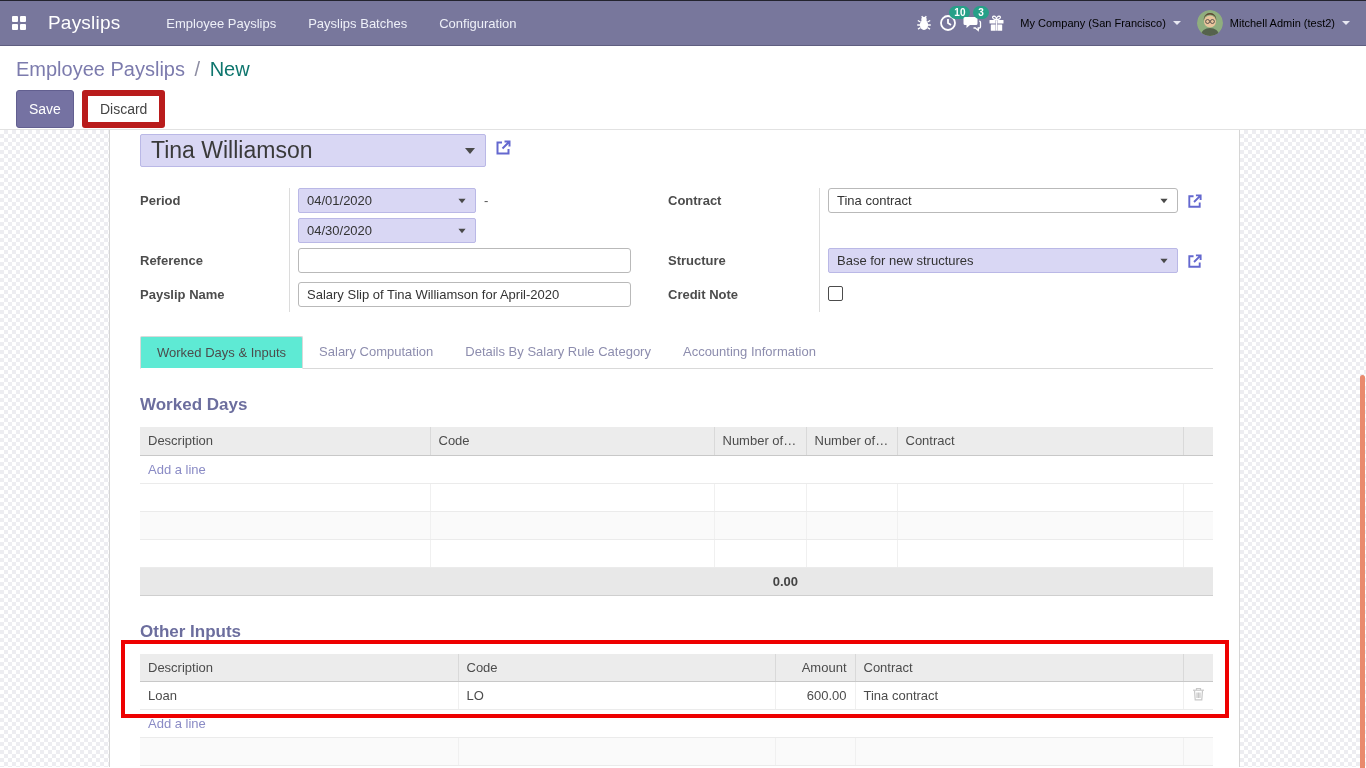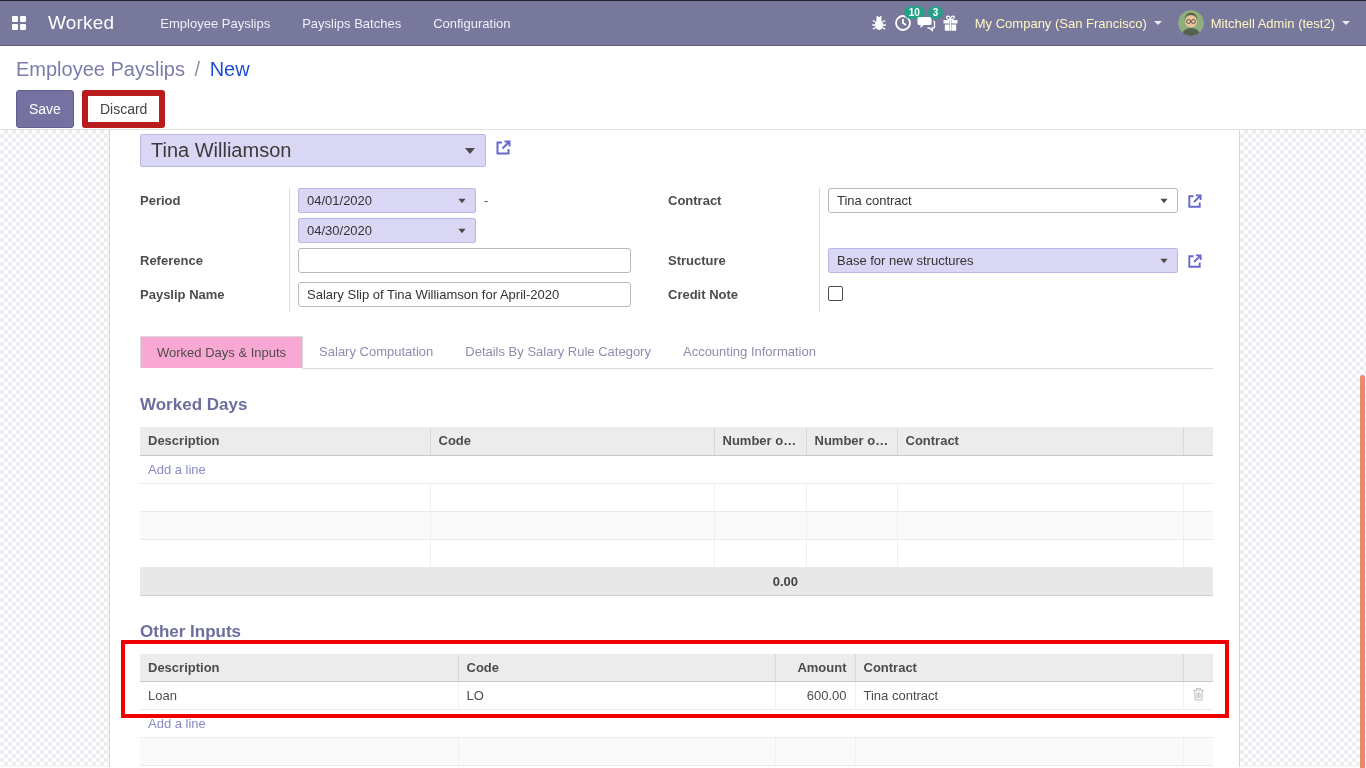--- a/index.html
+++ b/index.html
@@ -14,54 +14,54 @@
   .grid-icon span { background:#fff; border-radius:1px; }
   .app-name { font-size:19px; margin-left:10px; margin-right:44px; letter-spacing:.2px; }
   .top-menu { display:flex; gap:28px; font-size:13px; }
   .top-menu .menu-item { color:#eef0f8; cursor:pointer; padding:14px 2px; }
   .nav-spacer { flex:1; }
   .systray { display:flex; align-items:center; gap:4px; margin-right:14px; }
   .tray-icon { position:relative; width:20px; height:20px; display:flex;
     align-items:center; justify-content:center; cursor:pointer; }
   .badge { position:absolute; top:-7px; left:11px; background:#27a088; color:#fff;
     font-size:10px; line-height:13px; padding:0 5px; border-radius:8px; font-weight:bold; }
-  .nav-drop { display:flex; align-items:center; gap:7px; font-size:13px; color:#fef9c3;
+  .nav-drop { display:flex; align-items:center; gap:7px; font-size:11px; color:#000000;
     cursor:pointer; margin-right:16px; white-space:nowrap; }
   .caret-down { width:0; height:0; border-left:4px solid transparent;
     border-right:4px solid transparent; border-top:4px solid #e8e8f2; }
   .avatar { width:26px; height:26px; border-radius:50%; overflow:hidden; flex:none; }
 
   
   .control-panel { background:#fff; border-bottom:1px solid #e2e2e2; height:84px;
     padding:12px 16px 0 16px; }
   .breadcrumb { font-size:20px; }
   .breadcrumb .bc-link { color:#7c7bad; cursor:pointer; }
   .breadcrumb .bc-sep { color:#8d8da2; margin:0 4px; }
-  .breadcrumb .bc-current { color:#1d4ed8;text-align:right; }
+  .breadcrumb .bc-current { color:#0f766e;text-align:right; }
   .cp-buttons { margin-top:9px; display:flex; gap:8px; }
   .btn { font-size:14px; padding:5px 12px; border-radius:3px; cursor:pointer; }
   .btn-primary { background:#7572a2; border:1px solid #625f90; color:#fff; }
   .btn-default { background:#fff; border:6px solid #b91c1c; color:#444; }
 
   
   .content { position:relative; height:637px;
     background-color:#fff;
     background-image:
       linear-gradient(45deg,#ededf1 25%,transparent 25%,transparent 75%,#ededf1 75%),
       linear-gradient(45deg,#ededf1 25%,transparent 25%,transparent 75%,#ededf1 75%);
     background-size:8px 8px; background-position:0 0,4px 4px; }
   .sheet { position:absolute; left:109px; top:0; bottom:0; width:1131px; background:#fff;
     border-left:1px solid #d6d6d6; border-right:1px solid #d6d6d6;
     padding:4px 26px 0 30px; }
 
   
   .name-row { display:flex; align-items:flex-start; gap:8px; }
   .employee-select { width:346px; height:33px; background:#d9d7f4; border:1px solid #bab8e6;
     border-radius:2px; display:flex; align-items:center; padding:0 10px; cursor:pointer; }
-  .employee-select .emp-text { font-size:20px; color:#3a3a3a; flex:1; white-space:nowrap; }
+  .employee-select .emp-text { font-size:23px; color:#3a3a3a; flex:1; white-space:nowrap; }
   .dd-caret { width:0; height:0; border-left:5px solid transparent;
     border-right:5px solid transparent; border-top:6px solid #4a4a4a; }
   .ext-link { margin-top:5px; cursor:pointer; }
 
   
   .group-area { display:flex; margin-top:21px; }
   .o-group { display:grid; }
   .o-group .lbl { font-size:13px; font-weight:bold; color:#4c4c4c; padding-top:5px;
     border-right:1px solid #dcdcdc; padding-right:10px; }
   .o-group .fld { padding-left:8px; display:flex; align-items:flex-start; gap:8px; }
@@ -79,28 +79,28 @@
   .date-sel { width:178px; }
   .wide-sel { width:350px; flex:none; }
   .dash { font-size:13px; color:#555; padding-top:5px; }
   .checkbox { width:15px; height:15px; border:1px solid #4c4c4c; border-radius:2px;
     background:#fff; margin-top:4px; cursor:pointer; }
 
   
   .tabbar { display:flex; margin-top:23px; border-bottom:1px solid #d9d9d9; }
   .tab { font-size:13px; padding:8px 16px; cursor:pointer; position:relative; top:1px; }
   .tab.inactive { color:#8d8dae; }
-  .tab.active { color:#4c4c4c; background:#f9a8d4; border:1px solid #d9d9d9;
+  .tab.active { color:#4c4c4c; background:#5eead4; border:1px solid #d9d9d9;
     border-bottom:1px solid #fff; border-radius:2px 2px 0 0; }
 
   
   .section-title { font-size:17px; font-weight:bold; color:#6c6e9e; margin-top:26px;
     margin-bottom:12px; }
   table.o-list { width:1073px; border-collapse:collapse; table-layout:fixed; font-size:13px; }
-  .o-list th { background:#ececec; color:#4c4c4c; font-weight:bold; text-align:left;
+  .o-list th { background:#ececec; color:#4c4c4c; font-weight:normal; text-align:left;
     height:28px; padding:0 8px; border-bottom:1px solid #c8c8c8;
     border-right:1px solid #d9d9d9; overflow:hidden; white-space:nowrap;
     text-overflow:ellipsis; }
   .o-list th:last-child { border-right:none; }
   .o-list td { height:28px; padding:0 8px; color:#4c4c4c;
     border-bottom:1px solid #ebebeb; border-right:1px solid #f0f0f0;
     overflow:hidden; white-space:nowrap; }
   .o-list td:last-child { border-right:none; }
   .o-list .num { text-align:right; }
   .o-list tr.stripe td { background:#fafafa; }
@@ -122,21 +122,21 @@
 
 <div class="navbar">
   <div class="apps-toggle">
     <div class="grid-icon">
       <span></span>
         <span></span>
         <span></span>
         <span></span>
     </div>
   </div>
-  <div class="app-name">Worked</div>
+  <div class="app-name">Payslips</div>
   <div class="top-menu">
     <span class="menu-item">Employee Payslips</span>
     <span class="menu-item">Payslips Batches</span>
     <span class="menu-item">Configuration</span>
   </div>
   <div class="nav-spacer"></div>
   <div class="systray">
     <div class="tray-icon">
       <svg width="16" height="16" viewBox="0 0 16 16" fill="none" stroke="#fff" stroke-width="1.4">
         <ellipse cx="8" cy="10" rx="3.4" ry="4.2" fill="#fff"></ellipse>

